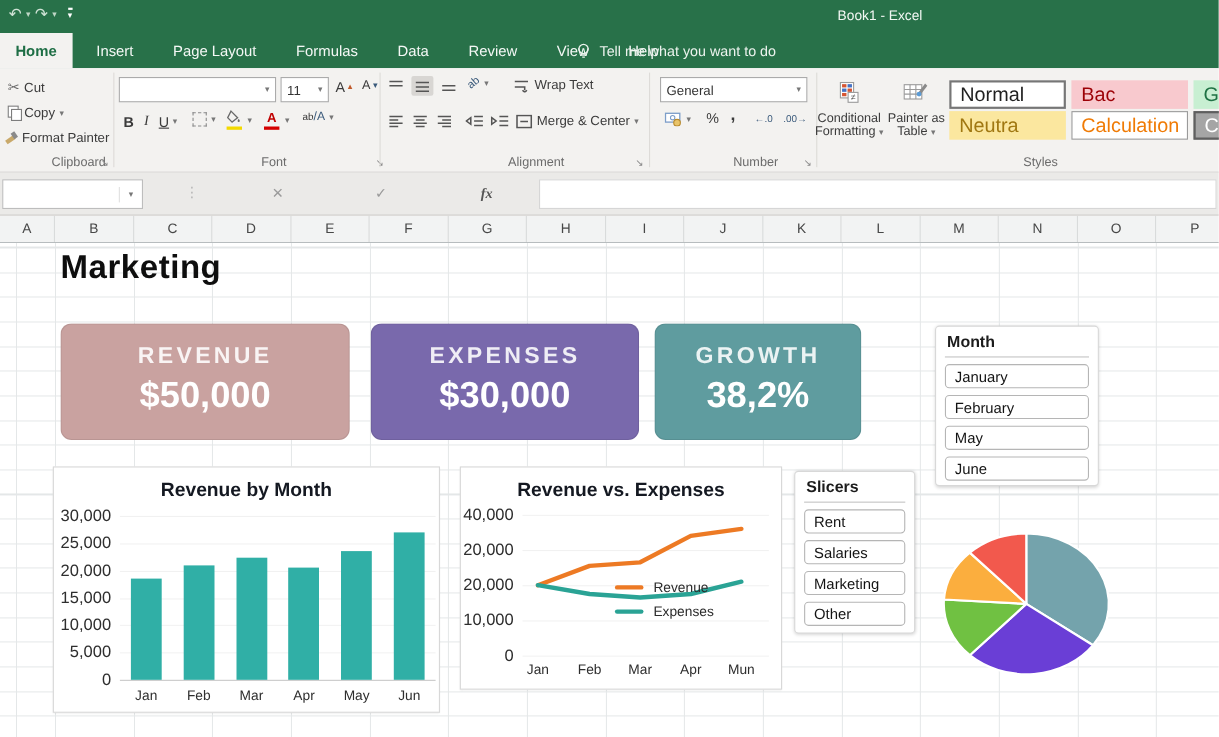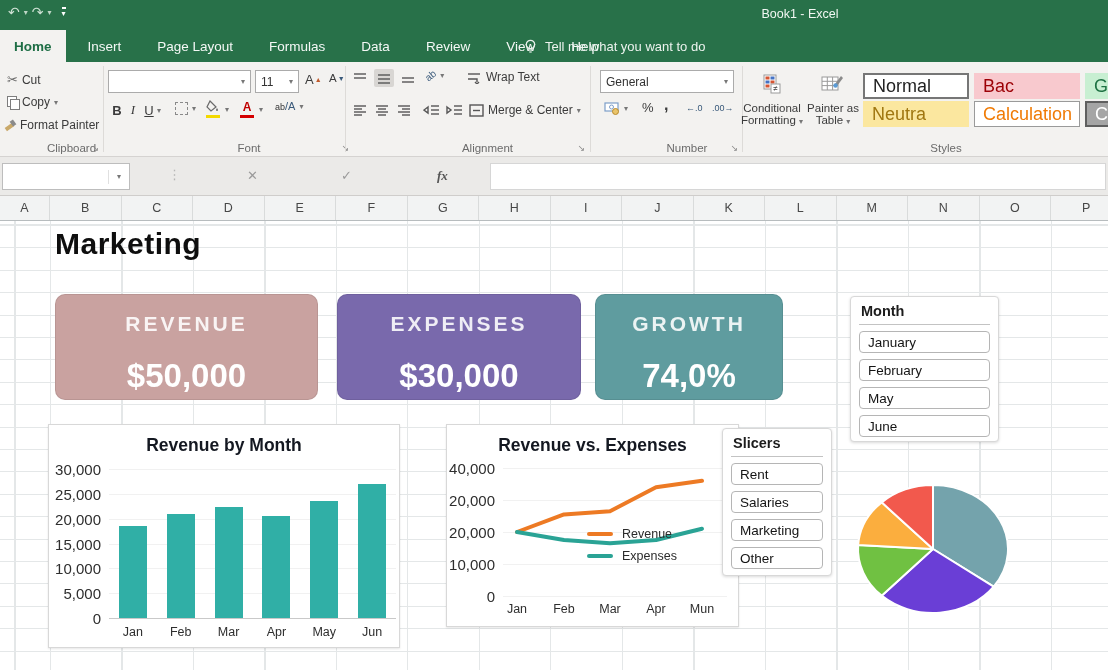--- a/index.html
+++ b/index.html
@@ -68,21 +68,21 @@
   
   .sheet { height:449px; position:relative; overflow:hidden;
     background-image:
       repeating-linear-gradient(to right, #E4E7E8 0 1px, transparent 1px 71.5px),
       repeating-linear-gradient(to bottom, #E4E7E8 0 1px, transparent 1px 22.4px);
     background-position: 50px 0, 0 4px; background-color:#fff; }
   .sheet-title { position:absolute; left:55px; top:6px; font-size:30px; font-weight:800; color:#0e0e0e; letter-spacing:.5px; }
 
   .card { position:absolute; top:73px; height:106px; border-radius:10px; text-align:center; color:#fff; border:1px solid rgba(0,0,0,.08); }
   .card-label { margin-top:17px; font-size:21px; font-weight:700; letter-spacing:3px; color:rgba(255,255,255,.88); }
-  .card-value { margin-top:21px; font-size:33px; font-weight:600; color:#fff; }
+  .card-value { margin-top:4px; font-size:33px; font-weight:600; color:#fff; }
 
   .panel { position:absolute; background:#fff; border:1px solid #D8D8D8; box-shadow:0 1px 2px rgba(0,0,0,.10); }
   .slicer-panel { border-radius:4px; box-shadow:0 1px 3px rgba(0,0,0,.15); padding:6px 8px 4px; }
   .slicer-title { font-size:14.5px; font-weight:700; color:#1c1c1c; padding-left:2px; }
   .slicer-sep { border:none; border-top:1px solid #C3C3C3; margin:5px 0 2px; }
   .slicer-btn { display:block; width:100%; margin:6px 0; padding:1px 8px; height:22px; line-height:19px; text-align:left;
     background:#fff; border:1px solid #B5B5B5; border-radius:4px; font-size:13.5px; color:#141414; font-family:"Liberation Sans",sans-serif; }
 
   .chart-title { position:absolute; top:10px; left:0; right:0; text-align:center; font-size:17.5px; font-weight:700; color:#141821; }
   .ylab { position:absolute; width:52px; text-align:right; font-size:15px; color:#2e2e2e; transform:translateY(-50%); }
@@ -405,21 +405,21 @@
       <div class="card" style="left: 55px; width: 263px; background: rgb(201, 162, 160);">
         <div class="card-label">REVENUE</div>
         <div class="card-value">$50,000</div>
       </div>
       <div class="card" style="left: 337px; width: 244px; background: rgb(121, 105, 172);">
         <div class="card-label">EXPENSES</div>
         <div class="card-value">$30,000</div>
       </div>
       <div class="card" style="left: 595px; width: 188px; background: rgb(95, 156, 159);">
         <div class="card-label">GROWTH</div>
-        <div class="card-value">74,0%</div>
+        <div class="card-value">38,2%</div>
       </div>
     </div>
 
   <div class="panel slicer-panel" style="left:850px;top:75px;width:149px;height:146px;">
     <div class="slicer-title">Month</div>
     <hr class="slicer-sep">
     <div>
         <button class="slicer-btn">January</button>
         <button class="slicer-btn">February</button>
         <button class="slicer-btn">May</button>
@@ -456,21 +456,21 @@
           <span class="xlab">Jan</span>
           <span class="xlab">Feb</span>
           <span class="xlab">Mar</span>
           <span class="xlab">Apr</span>
           <span class="xlab">May</span>
           <span class="xlab">Jun</span>
         </div>
       </div>
   </div>
 
-  <div class="panel" style="left:418px;top:203px;width:293px;height:203px;margin-left:28px;">
+  <div class="panel" style="left:418px;top:203px;width:293px;height:203px;">
     <div class="chart-title">Revenue vs. Expenses</div>
     <div style="position:absolute;inset:0;">
         <div class="ylab" style="left: -4px; top: 43px;">40,000</div>
         <div class="gline" style="left: 56px; width: 224px; top: 43px;"></div>
         <div class="ylab" style="left: -4px; top: 75px;">20,000</div>
         <div class="gline" style="left: 56px; width: 224px; top: 75px;"></div>
         <div class="ylab" style="left: -4px; top: 107px;">20,000</div>
         <div class="gline" style="left: 56px; width: 224px; top: 107px;"></div>
         <div class="ylab" style="left: -4px; top: 139px;">10,000</div>
         <div class="gline" style="left: 56px; width: 224px; top: 139px;"></div>

